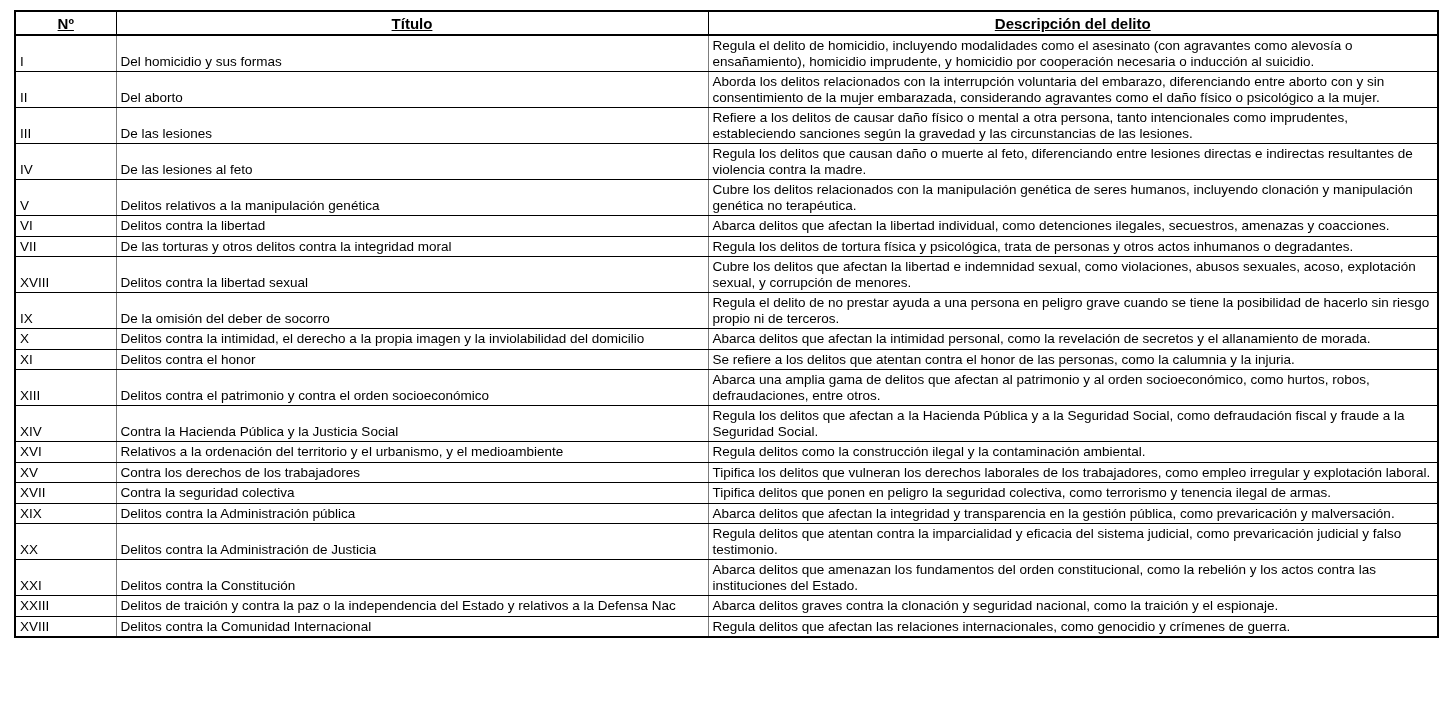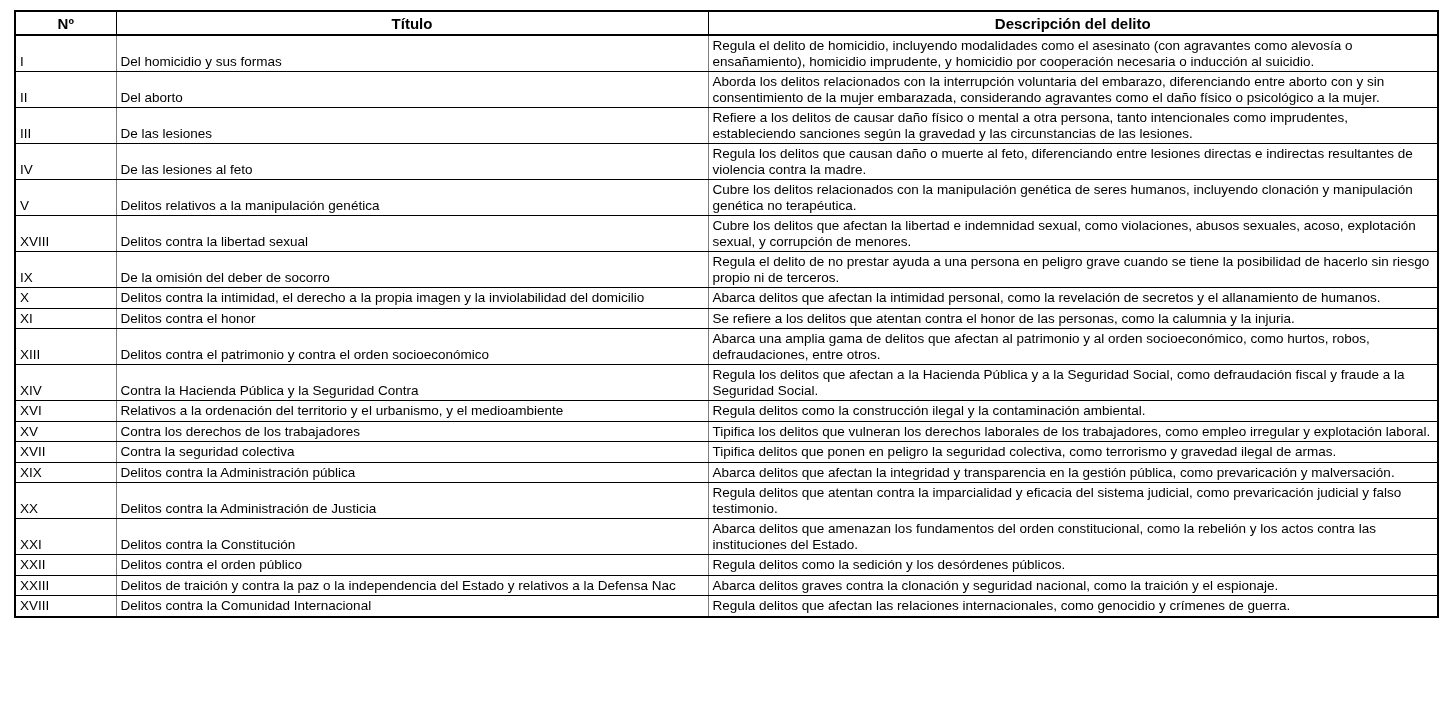--- a/index.html
+++ b/index.html
@@ -36,20 +36,21 @@
     font-weight: bold;
     color: #000000;
     text-align: center;
     vertical-align: middle;
     height: 20px;
     padding: 1px 4px;
     border: 1px solid #000000;
     border-bottom: 2px solid #000000;
     overflow: hidden;
     white-space: nowrap;
+    text-decoration: underline;
   }
   table.penal-table td {
     font-size: 13.5px;
     line-height: 15.5px;
     color: #000000;
     padding: 2px 4px;
     border-top: 1px solid #000000;
     border-bottom: 1px solid #000000;
     border-left: 1px solid #7d7d7d;
     border-right: 1px solid #7d7d7d;
@@ -109,83 +110,88 @@
             <td class="cell-numero">IV</td>
             <td class="cell-titulo">De las lesiones al feto</td>
             <td class="cell-descripcion">Regula los delitos que causan daño o muerte al feto, diferenciando entre lesiones directas e indirectas resultantes de violencia contra la madre.</td>
           </tr>
           <tr>
             <td class="cell-numero">V</td>
             <td class="cell-titulo">Delitos relativos a la manipulación genética</td>
             <td class="cell-descripcion">Cubre los delitos relacionados con la manipulación genética de seres humanos, incluyendo clonación y manipulación genética no terapéutica.</td>
           </tr>
           <tr>
+            <td class="cell-numero">VI</td>
+            <td class="cell-titulo">Delitos contra la libertad</td>
+            <td class="cell-descripcion">Abarca delitos que afectan la libertad individual, como detenciones ilegales, secuestros, amenazas y coacciones.</td>
+          </tr>
+          <tr>
+            <td class="cell-numero">VII</td>
+            <td class="cell-titulo">De las torturas y otros delitos contra la integridad moral</td>
+            <td class="cell-descripcion">Regula los delitos de tortura física y psicológica, trata de personas y otros actos inhumanos o degradantes.</td>
+          </tr>
+          <tr>
             <td class="cell-numero">XVIII</td>
             <td class="cell-titulo">Delitos contra la libertad sexual</td>
             <td class="cell-descripcion">Cubre los delitos que afectan la libertad e indemnidad sexual, como violaciones, abusos sexuales, acoso, explotación sexual, y corrupción de menores.</td>
           </tr>
           <tr>
             <td class="cell-numero">IX</td>
             <td class="cell-titulo">De la omisión del deber de socorro</td>
             <td class="cell-descripcion">Regula el delito de no prestar ayuda a una persona en peligro grave cuando se tiene la posibilidad de hacerlo sin riesgo propio ni de terceros.</td>
           </tr>
           <tr>
             <td class="cell-numero">X</td>
             <td class="cell-titulo">Delitos contra la intimidad, el derecho a la propia imagen y la inviolabilidad del domicilio</td>
-            <td class="cell-descripcion">Abarca delitos que afectan la intimidad personal, como la revelación de secretos y el allanamiento de humanos.</td>
+            <td class="cell-descripcion">Abarca delitos que afectan la intimidad personal, como la revelación de secretos y el allanamiento de morada.</td>
           </tr>
           <tr>
             <td class="cell-numero">XI</td>
             <td class="cell-titulo">Delitos contra el honor</td>
             <td class="cell-descripcion">Se refiere a los delitos que atentan contra el honor de las personas, como la calumnia y la injuria.</td>
           </tr>
           <tr>
             <td class="cell-numero">XIII</td>
             <td class="cell-titulo">Delitos contra el patrimonio y contra el orden socioeconómico</td>
             <td class="cell-descripcion">Abarca una amplia gama de delitos que afectan al patrimonio y al orden socioeconómico, como hurtos, robos, defraudaciones, entre otros.</td>
           </tr>
           <tr>
             <td class="cell-numero">XIV</td>
-            <td class="cell-titulo">Contra la Hacienda Pública y la Seguridad Contra</td>
+            <td class="cell-titulo">Contra la Hacienda Pública y la Justicia Social</td>
             <td class="cell-descripcion">Regula los delitos que afectan a la Hacienda Pública y a la Seguridad Social, como defraudación fiscal y fraude a la Seguridad Social.</td>
           </tr>
           <tr>
             <td class="cell-numero">XVI</td>
             <td class="cell-titulo">Relativos a la ordenación del territorio y el urbanismo, y el medioambiente</td>
             <td class="cell-descripcion">Regula delitos como la construcción ilegal y la contaminación ambiental.</td>
           </tr>
           <tr>
             <td class="cell-numero">XV</td>
             <td class="cell-titulo">Contra los derechos de los trabajadores</td>
             <td class="cell-descripcion">Tipifica los delitos que vulneran los derechos laborales de los trabajadores, como empleo irregular y explotación laboral.</td>
           </tr>
           <tr>
             <td class="cell-numero">XVII</td>
             <td class="cell-titulo">Contra la seguridad colectiva</td>
-            <td class="cell-descripcion">Tipifica delitos que ponen en peligro la seguridad colectiva, como terrorismo y gravedad ilegal de armas.</td>
+            <td class="cell-descripcion">Tipifica delitos que ponen en peligro la seguridad colectiva, como terrorismo y tenencia ilegal de armas.</td>
           </tr>
           <tr>
             <td class="cell-numero">XIX</td>
             <td class="cell-titulo">Delitos contra la Administración pública</td>
             <td class="cell-descripcion">Abarca delitos que afectan la integridad y transparencia en la gestión pública, como prevaricación y malversación.</td>
           </tr>
           <tr>
             <td class="cell-numero">XX</td>
             <td class="cell-titulo">Delitos contra la Administración de Justicia</td>
             <td class="cell-descripcion">Regula delitos que atentan contra la imparcialidad y eficacia del sistema judicial, como prevaricación judicial y falso testimonio.</td>
           </tr>
           <tr>
             <td class="cell-numero">XXI</td>
             <td class="cell-titulo">Delitos contra la Constitución</td>
             <td class="cell-descripcion">Abarca delitos que amenazan los fundamentos del orden constitucional, como la rebelión y los actos contra las instituciones del Estado.</td>
-          </tr>
-          <tr>
-            <td class="cell-numero">XXII</td>
-            <td class="cell-titulo">Delitos contra el orden público</td>
-            <td class="cell-descripcion">Regula delitos como la sedición y los desórdenes públicos.</td>
           </tr>
           <tr>
             <td class="cell-numero">XXIII</td>
             <td class="cell-titulo">Delitos de traición y contra la paz o la independencia del Estado y relativos a la Defensa Nac</td>
             <td class="cell-descripcion">Abarca delitos graves contra la clonación y seguridad nacional, como la traición y el espionaje.</td>
           </tr>
           <tr>
             <td class="cell-numero">XVIII</td>
             <td class="cell-titulo">Delitos contra la Comunidad Internacional</td>
             <td class="cell-descripcion">Regula delitos que afectan las relaciones internacionales, como genocidio y crímenes de guerra.</td>

